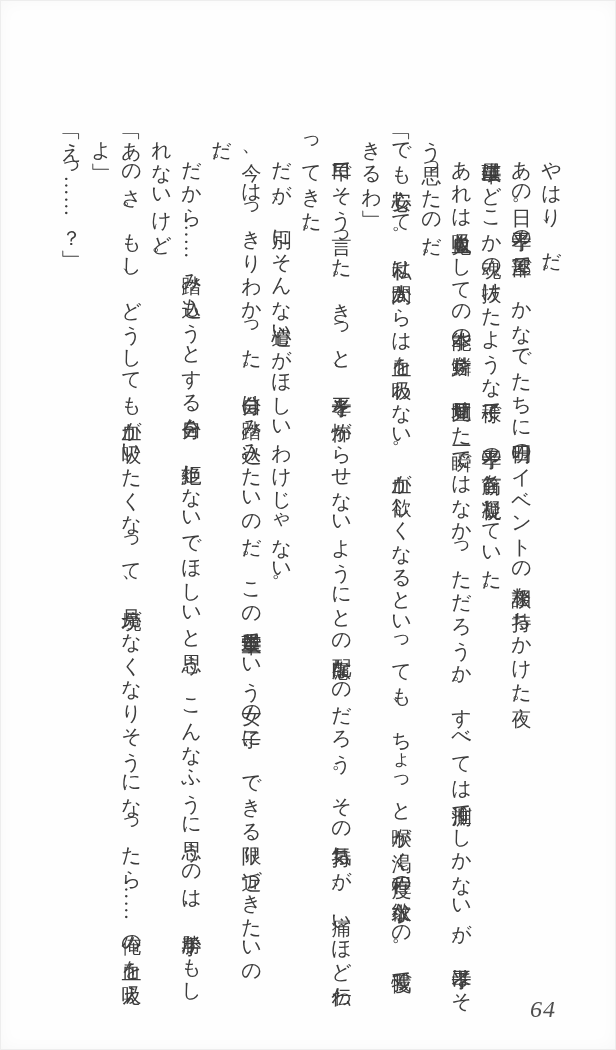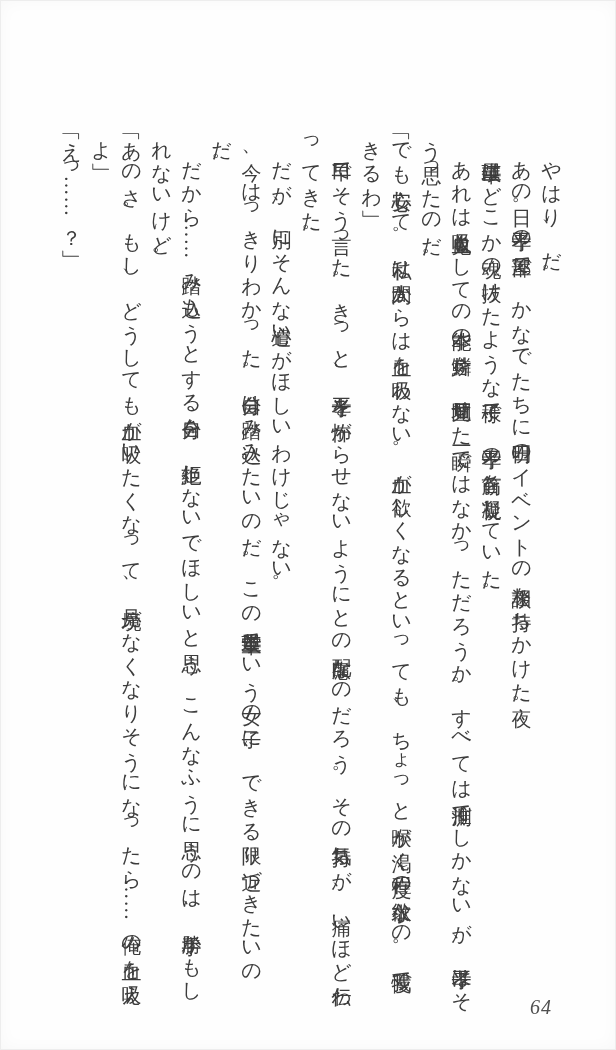--- a/index.html
+++ b/index.html
@@ -35,21 +35,21 @@
     padding: 0;
     text-indent: 0;
   }
   .para.indent {
     text-indent: 1em;
   }
   .page-number {
     position: absolute;
     left: 530px;
     top: 996px;
-    font-size: 20px;
+    font-size: 24px;
     font-style: italic;
     color: #4f4f4f;
     letter-spacing: 1px;
   }
 </style>
 </head>
 <body>
 
 <div class="page">
   <div class="text-block">

